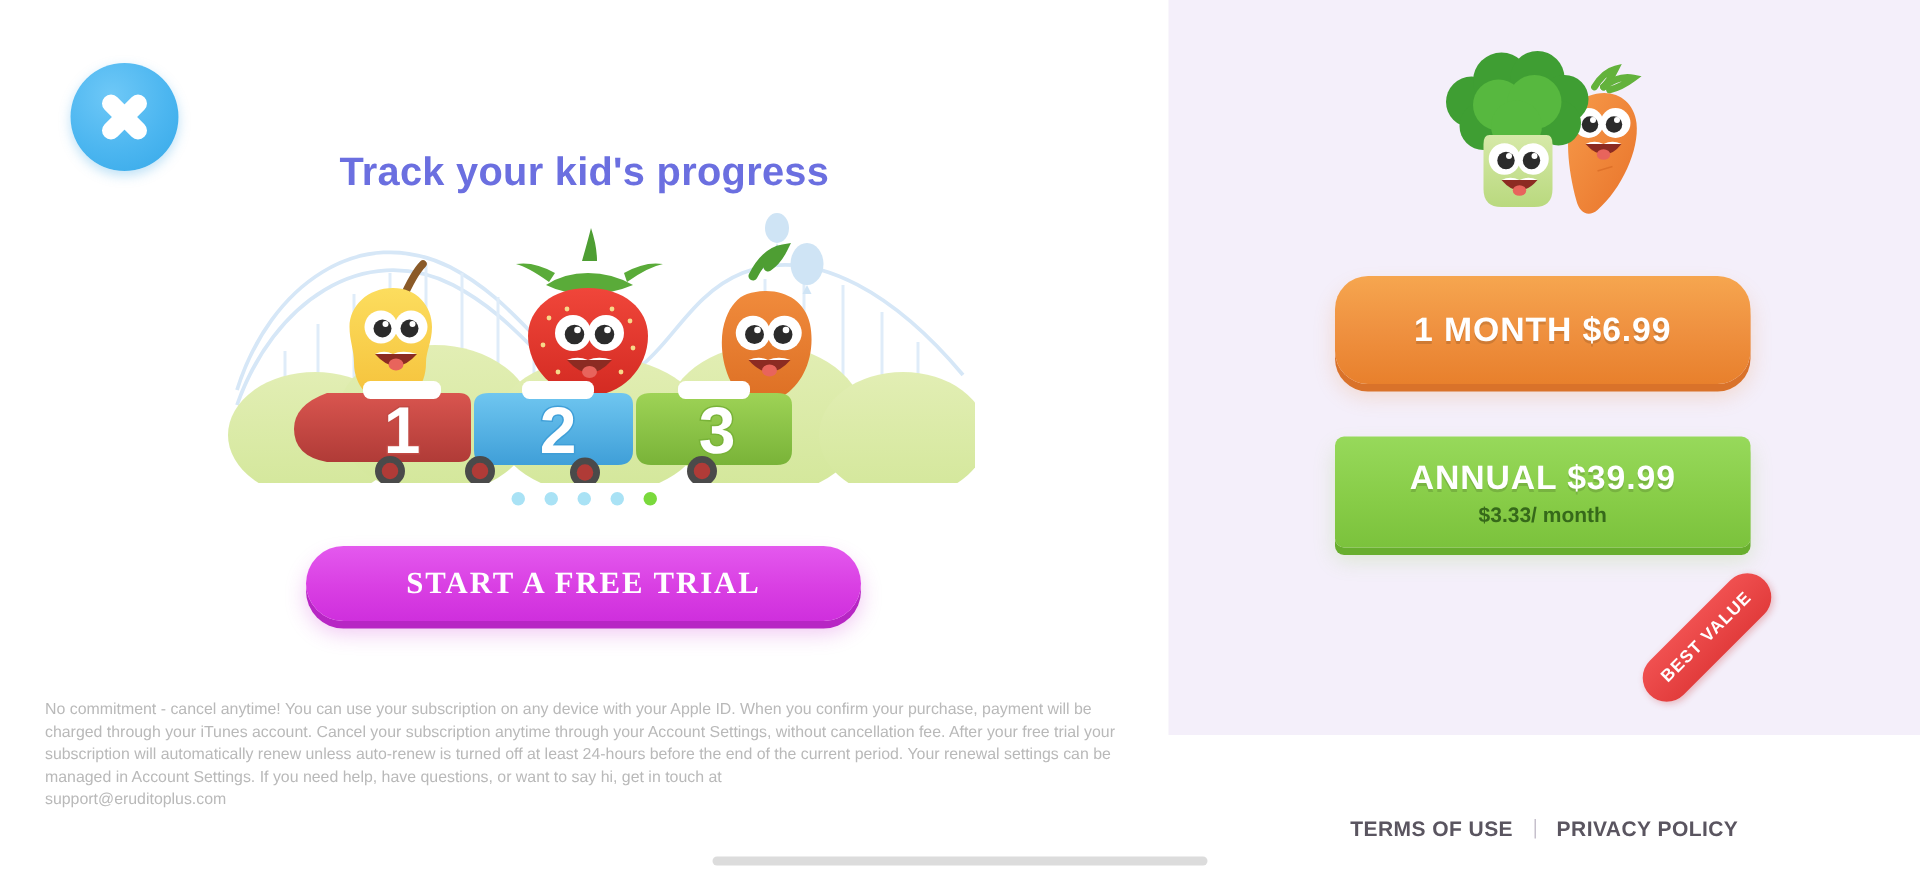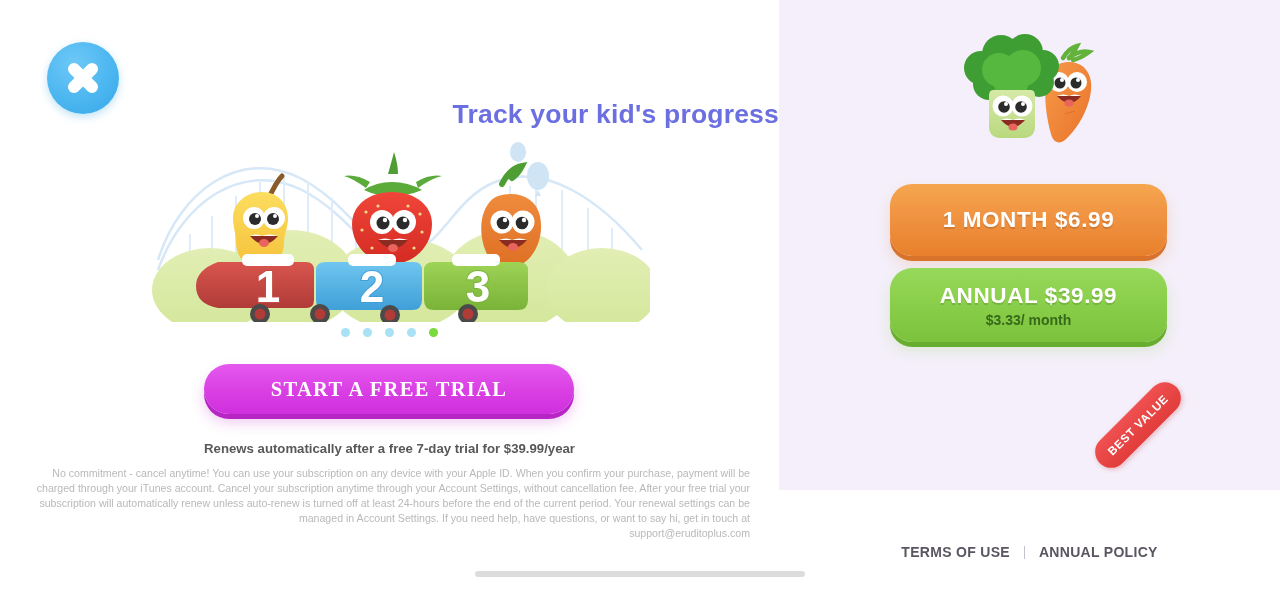--- a/index.html
+++ b/index.html
@@ -21,21 +21,21 @@
     width: 72px; height: 72px; border-radius: 50%;
     background: radial-gradient(circle at 38% 30%, #6ec8f7 0%, #4cb6f0 55%, #35a8e8 100%);
     box-shadow: 0 3px 8px rgba(70,170,230,.35);
     display: flex; align-items: center; justify-content: center;
     cursor: pointer;
   }
   .close-btn svg { display:block; }
 
   .headline {
     position: absolute; left: 0; top: 99px; width: 779px;
-    text-align: right; font-size: 26.5px; font-weight: bold;
+    text-align: center; font-size: 26.5px; font-weight: bold;
     color: #6b6fe0; letter-spacing: .2px;
   }
 
   
   .illus { position: absolute; left: 150px; top: 130px; width: 500px; height: 192px; }
   .illus svg { display: block; width: 500px; height: 192px; }
 
   .dots {
     position: absolute; left: 0; top: 328px; width: 779px;
     display: flex; justify-content: center; gap: 13px;
@@ -52,21 +52,21 @@
     color: #ffffff; font-size: 20.5px; font-weight: bold; letter-spacing: 1.3px;
     font-family: Liberation Serif, serif;
   }
 
   .renews {
     position: absolute; left: 0; top: 441px; width: 779px;
     text-align: center; font-size: 13.2px; font-weight: bold; color: #585858;
   }
   .legal {
     position: absolute; left: 30px; top: 466px; width: 720px;
-    text-align: right; font-size: 10.6px; line-height: 15px; color: #b9b9b9;
+    text-align: left; font-size: 10.6px; line-height: 15px; color: #b9b9b9;
   }
 
   .home-bar {
     position: absolute; left: 475px; top: 571px;
     width: 330px; height: 6px; border-radius: 3px; background: #dcdcdc;
   }
 
   
   .right {
     position: relative; width: 501px; height: 490px;
@@ -86,21 +86,21 @@
     text-shadow: 0 2px 0 rgba(0,0,0,.13);
   }
   .plan .sub { font-size: 14px; font-weight: bold; margin-top: 3px; }
 
   .plan-month {
     top: 184px; height: 72px; border-radius: 22px;
     background: linear-gradient(180deg, #f6a64f 0%, #ef9140 50%, #e8802c 100%);
     box-shadow: 0 5px 0 #d9722a, 0 8px 14px rgba(230,130,50,.22);
   }
   .plan-annual {
-    top: 268px; height: 74px; border-radius: 22px;
+    top: 291px; height: 74px; border-radius: 6px;
     background: linear-gradient(180deg, #97d95b 0%, #88cd48 55%, #7bc23c 100%);
     box-shadow: 0 5px 0 #68ae2e, 0 8px 14px rgba(130,200,70,.22);
   }
   .plan-annual .sub { color: #36691a; text-shadow: none; }
   .plan-all {
     top: 386px; height: 74px; border-radius: 22px;
     background: linear-gradient(180deg, #7577f0 0%, #6568ea 55%, #585ce4 100%);
     box-shadow: 0 5px 0 #4b4fd2, 0 8px 14px rgba(90,95,225,.22);
   }
   .plan-all .sub { color: #1e2170; text-shadow: none; }
@@ -301,21 +301,20 @@
     <div class="dots">
       <span class="dot"></span>
       <span class="dot"></span>
       <span class="dot"></span>
       <span class="dot"></span>
       <span class="dot active"></span>
     </div>
 
     <button class="cta">START A FREE TRIAL</button>
 
-    <div class="renews">Renews automatically after a free 7-day trial for $39.99/year</div>
 
     <div class="legal">
       <span>No commitment - cancel anytime! You can use your subscription on any device with your Apple ID. When you confirm your purchase, payment will be charged through your iTunes account. Cancel your subscription anytime through your Account Settings, without cancellation fee. After your free trial your subscription will automatically renew unless auto-renew is turned off at least 24-hours before the end of the current period. Your renewal settings can be managed in Account Settings. If you need help, have questions, or want to say hi, get in touch at</span>
       <br>
       <span>support@eruditoplus.com</span>
     </div>
 
     <div class="home-bar"></div>
   </div>
 
@@ -393,16 +392,16 @@
     </button>
 
 
   </div>
 
   <div class="ribbon">BEST VALUE</div>
 
   <div class="footer-links">
     <a href="#">TERMS OF USE</a>
     <span class="sep"></span>
-    <a href="#">ANNUAL POLICY</a>
+    <a href="#">PRIVACY POLICY</a>
   </div>
 
 </div>
 
 </body></html>

